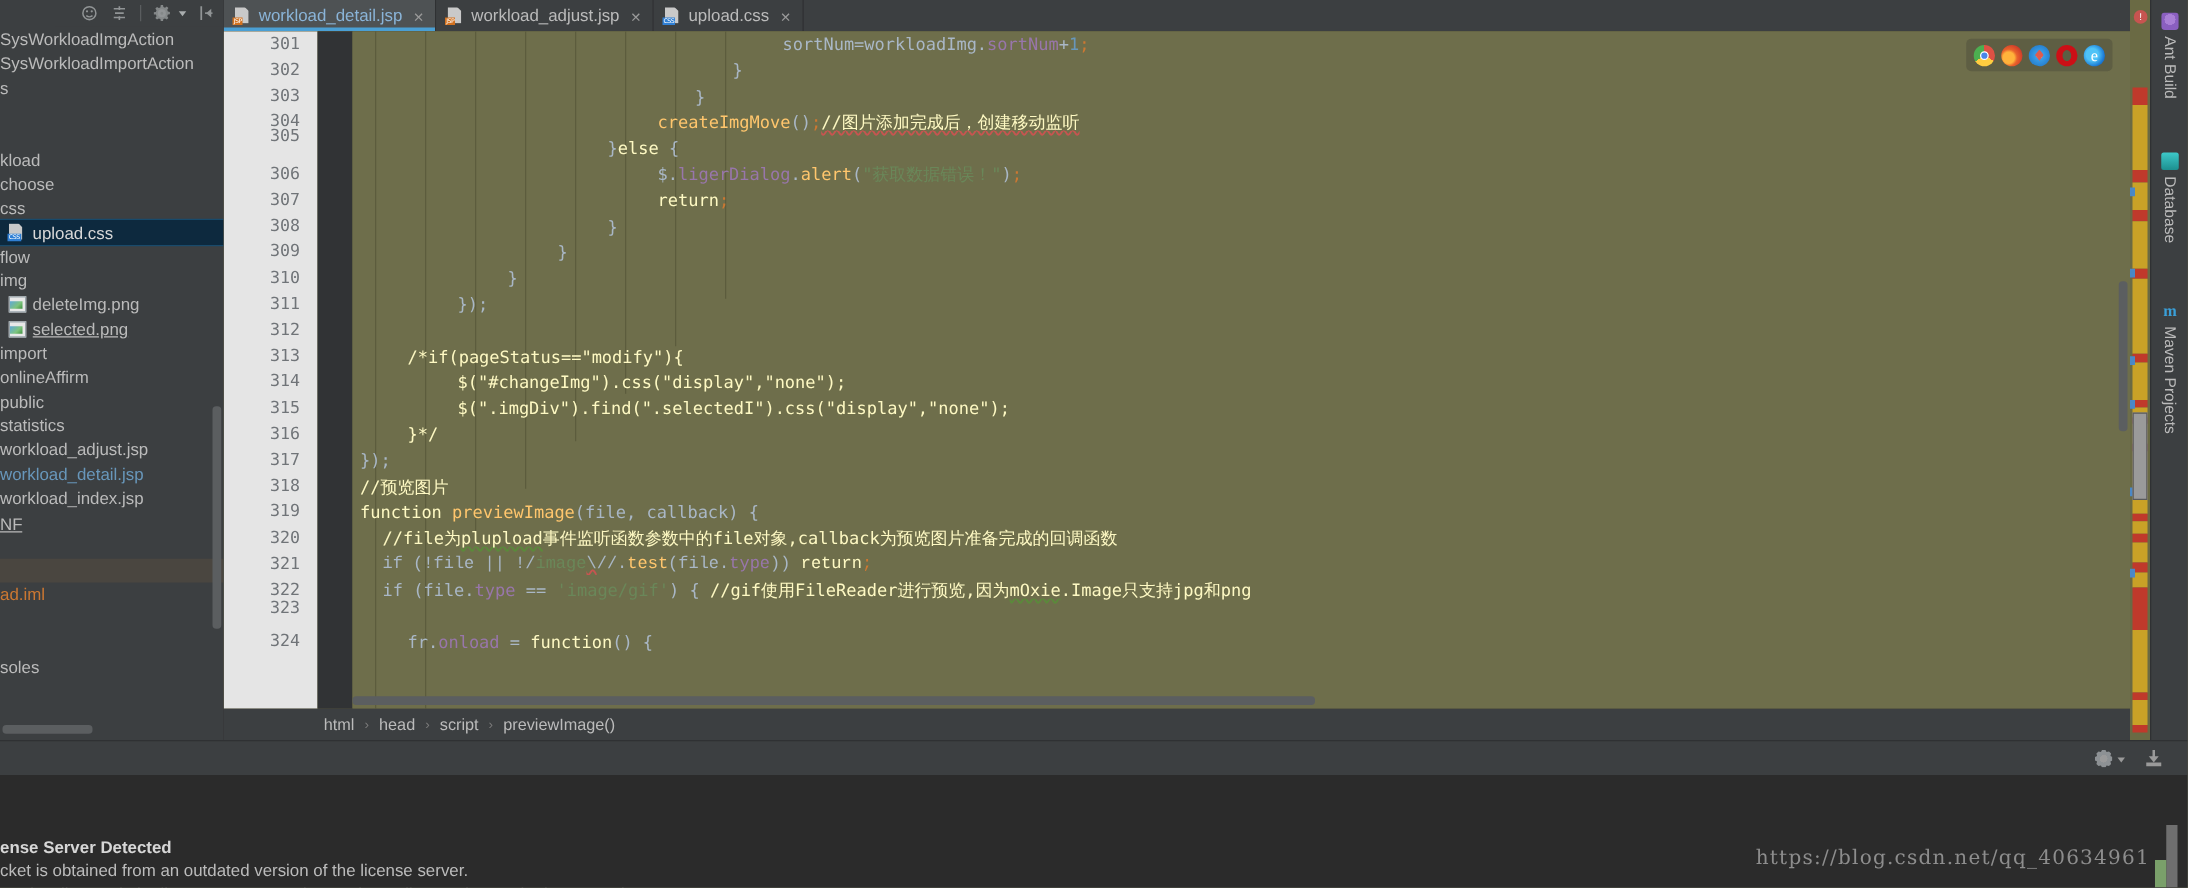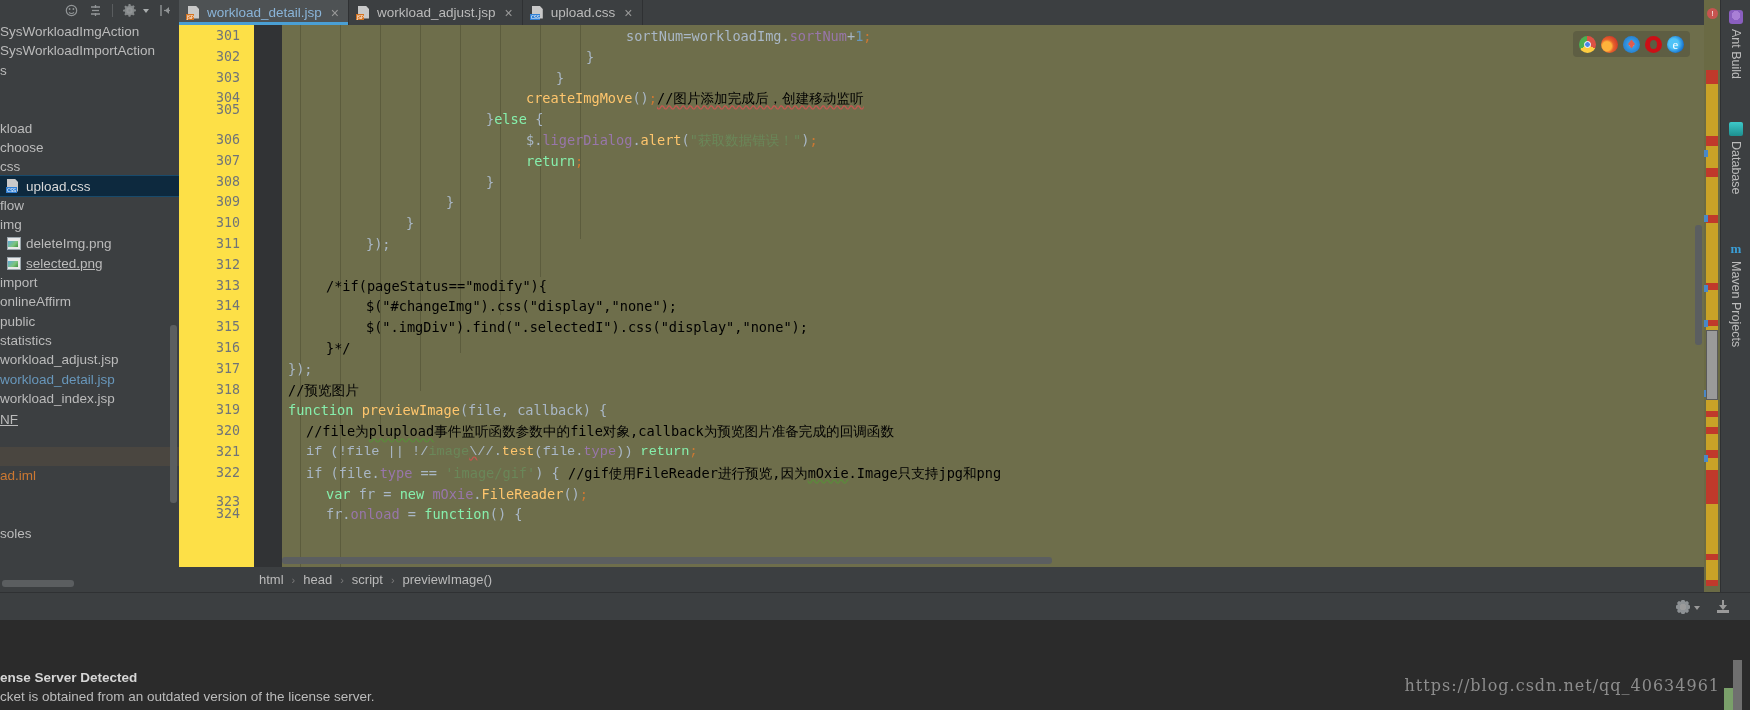--- a/index.html
+++ b/index.html
@@ -104,42 +104,42 @@
     font-family:"DejaVu Sans", sans-serif; background:#2f7fd4; color:#fff; padding:0 1px; letter-spacing:-.4px;
   }
   .tab-x { font-size: 14px; color: #9a9a9a; line-height: 1; margin-left: 3px; }
 
   .code-area {
     position: absolute; left: 0; top: 25px; right: 0; bottom: 25px;
     background: #6a6a44; overflow: hidden;
   }
   .gutter {
     position: absolute; left: 0; top: 0; width: 75px; height: 100%;
-    background: #fde047;
+    background: #e5e5e5;
   }
   .folding {
     position: absolute; left: 75px; top: 0; width: 28px; height: 100%;
     background: #313335;
   }
   .code-lines {
     position: absolute; left: 103px; top: 0; right: 0; height: 100%;
     background: #6e6e4b;
   }
   .ln {
     position: absolute; left: 0; width: 75px; text-align: right; padding-right: 14px;
     font-family: "DejaVu Sans Mono", monospace; font-size: 13.3px; color: #707478;
     height: 20.8px; line-height: 20.8px;
   }
   .code-row {
     position: absolute; left: 0; height: 20.8px; line-height: 20.8px; white-space: pre;
     font-family: "DejaVu Sans Mono", monospace; font-size: 13.6px; color: #a9b7c6;
   }
-  .kw { color: #86efac; }
+  .kw { color: #fef9c3; }
   .fn { color: #ffc66d; }
-  .cmt { color: #000000; }
+  .cmt { color: #fef9c3; }
   .str { color: #6a8759; }
   .fld { color: #9876aa; }
   .num { color: #6897bb; }
   .pn { color: #a9b7c6; }
   .semi { color: #cc7832; }
   .wavy { text-decoration: underline wavy #5a8a3a; text-decoration-skip-ink: none; }
   .err-wavy { text-decoration: underline wavy #c75450; text-decoration-skip-ink: none; }
 
   
   .iguide {
@@ -437,21 +437,21 @@
           <div class="ln" style="top: 250.6px;">313</div>
           <div class="ln" style="top: 271.4px;">314</div>
           <div class="ln" style="top: 292.2px;">315</div>
           <div class="ln" style="top: 313px;">316</div>
           <div class="ln" style="top: 333.8px;">317</div>
           <div class="ln" style="top: 354.6px;">318</div>
           <div class="ln" style="top: 375.4px;">319</div>
           <div class="ln" style="top: 396.2px;">320</div>
           <div class="ln" style="top: 417px;">321</div>
           <div class="ln" style="top: 437.8px;">322</div>
-          <div class="ln" style="top: 467px;">323</div>
+          <div class="ln" style="top: 452px;">323</div>
           <div class="ln" style="top: 479.4px;">324</div>
         </div>
       <div class="folding">
           <div class="fmark top" style="top: 25.8px;"></div>
           <div class="fmark top" style="top: 46.6px;"></div>
           <div class="fmark bot" style="top: 88.2px;"></div>
           <div class="fmark top" style="top: 150.6px;"></div>
           <div class="fmark top" style="top: 171.4px;"></div>
           <div class="fmark top" style="top: 192.2px;"></div>
           <div class="fmark top" style="top: 254.6px;"></div>
@@ -486,21 +486,20 @@
           <div class="code-row" style="top: 250.6px; left: 44px;"><span class="cmt">/*if(pageStatus=="modify"){</span></div>
           <div class="code-row" style="top: 271.4px; left: 84px;"><span class="cmt">$("#changeImg").css("display","none");</span></div>
           <div class="code-row" style="top: 292.2px; left: 84px;"><span class="cmt">$(".imgDiv").find(".selectedI").css("display","none");</span></div>
           <div class="code-row" style="top: 313px; left: 44px;"><span class="cmt">}*/</span></div>
           <div class="code-row" style="top: 333.8px; left: 6px;"><span class="pn">});</span></div>
           <div class="code-row" style="top: 354.6px; left: 6px;"><span class="cmt">//预览图片</span></div>
           <div class="code-row" style="top: 396.2px; left: 24px;"><span class="cmt">//file为<span class="wavy">plupload</span>事件监听函数参数中的file对象,callback为预览图片准备完成的回调函数</span></div>
           <div class="code-row" style="top: 375.4px; left: 6px;"><span class="kw">function</span> <span class="fn">previewImage</span><span class="pn">(file, callback) {</span></div>
           <div class="code-row" style="top: 417px; left: 24px; font-family: Liberation Mono, monospace;"><span class="pn">if (!file || !/</span><span class="str">image</span><span class="pn err-wavy">\</span><span class="pn">//.</span><span class="fn">test</span><span class="pn">(file.</span><span class="fld">type</span><span class="pn">)) </span><span class="kw">return</span><span class="semi">;</span></div>
           <div class="code-row" style="top: 437.8px; left: 24px;"><span class="pn">if (file.</span><span class="fld">type</span><span class="pn"> == </span><span class="str">'image/gif'</span><span class="pn">) { </span><span class="cmt">//gif使用FileReader进行预览,因为<span class="wavy">mOxie</span>.Image只支持jpg和png</span></div>
-          <div class="code-row" style="top: 458.6px; left: 44px;"><span class="kw">var</span> fr = <span class="kw">new</span> <span class="fld">mOxie</span><span class="pn">.</span><span class="fn">FileReader</span><span class="pn">()</span><span class="semi">;</span></div>
           <div class="code-row" style="top: 479.4px; left: 44px;"><span class="pn">fr.</span><span class="fld">onload</span><span class="pn"> = </span><span class="kw">function</span><span class="pn">() {</span></div>
         </div>
 
       <div class="browser-bar">
         <span class="bico chrome"></span>
         <span class="bico firefox"></span>
         <span class="bico safari"></span>
         <span class="bico opera"></span>
         <span class="bico edge"></span>
       </div>

